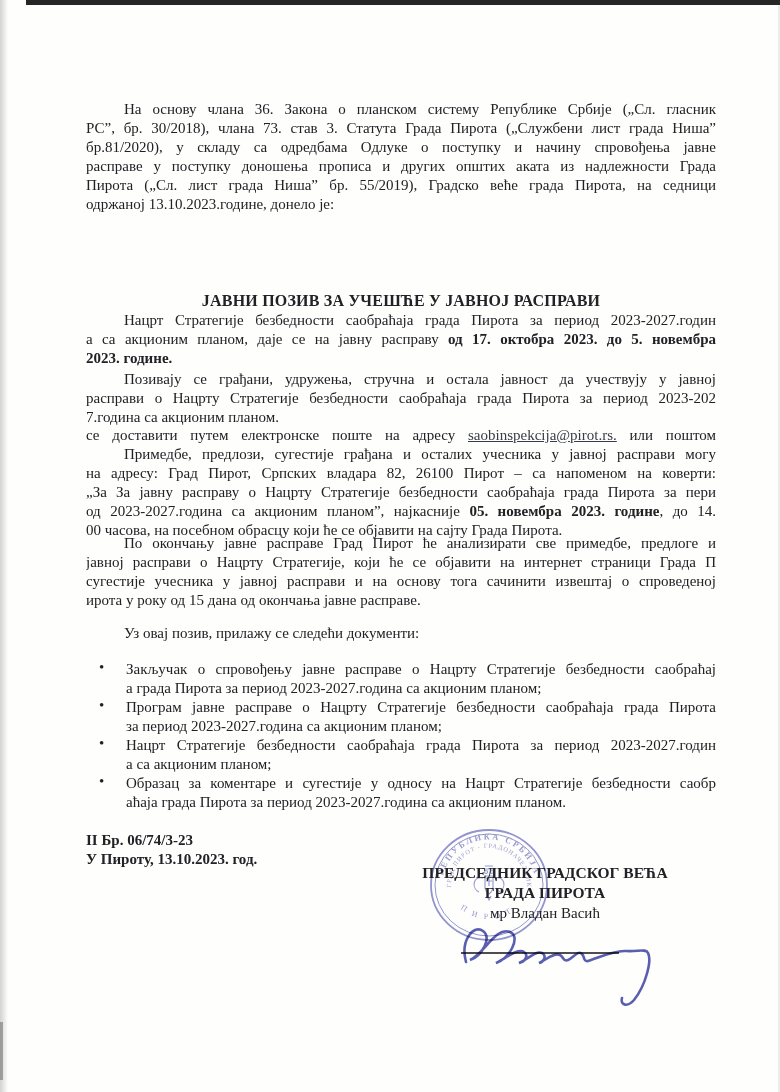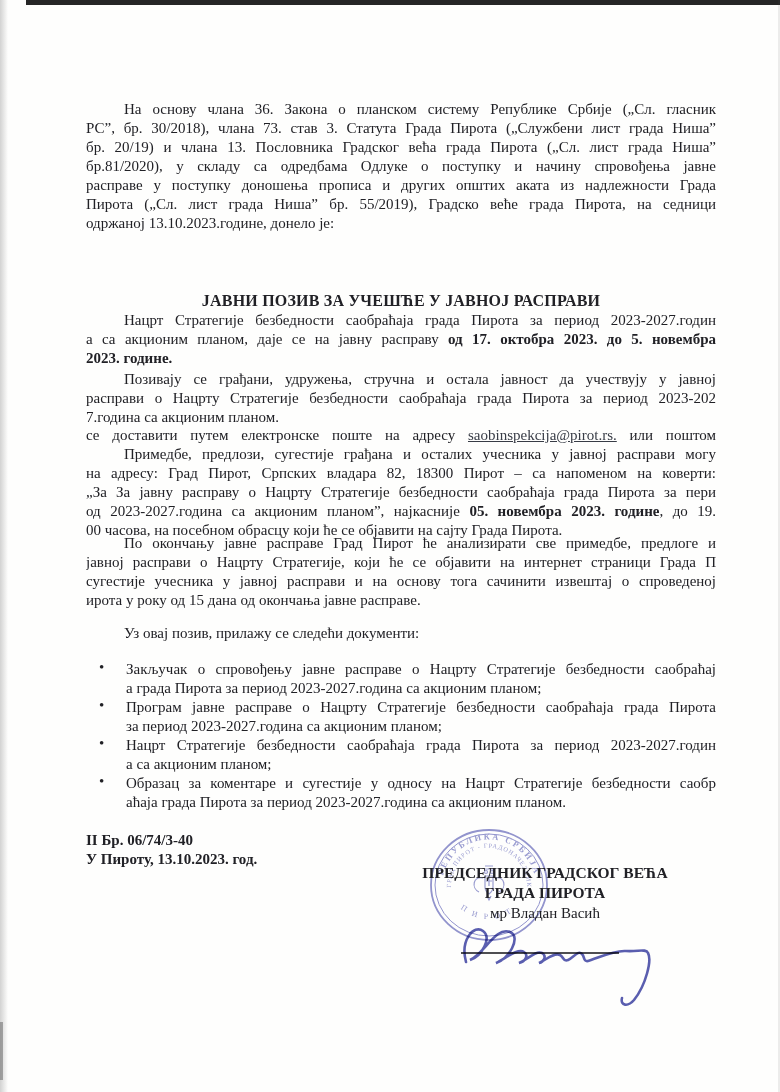--- a/index.html
+++ b/index.html
@@ -44,43 +44,42 @@
 <div class="page">
   <div class="edge-top"></div>
   <div class="edge-left"></div>
   <div class="edge-left-dark"></div>
   <div class="edge-right"></div>
 
   <div id="docbody">
       <div class="block" style="top: 88px;">
         <div class="line indent"><span>На основу члана 36. Закона о планском систему Републике Србије („Сл. гласник</span></div>
         <div class="line"><span>РС”, бр. 30/2018), члана 73. став 3. Статута Града Пирота („Службени лист града Ниша”</span></div>
-        <div class="line"><span>бр. 20/19) и члана 13. Пословника Градског већа града Пирота („Сл. лист града Ниша”</span></div>
         <div class="line"><span>бр.81/2020), у складу са одредбама Одлуке о поступку и начину спровођења јавне</span></div>
         <div class="line"><span>расправе у поступку доношења прописа и других општих аката из надлежности Града</span></div>
         <div class="line"><span>Пирота („Сл. лист града Ниша” бр. 55/2019), Градско веће града Пирота, на седници</span></div>
         <div class="line last"><span>одржаној 13.10.2023.године, донело је:</span></div>
       </div>
       <div class="block heading" style="top: 244px;">ЈАВНИ ПОЗИВ ЗА УЧЕШЋЕ У ЈАВНОЈ РАСПРАВИ</div>
       <div class="block" style="top: 299px;">
         <div class="line indent"><span>Нацрт Стратегије безбедности саобраћаја града Пирота за период 2023-2027.годин</span></div>
         <div class="line"><span>а са акционим планом, даје се на јавну расправу </span><span class="b">од 17. октобра 2023. до 5. новембра</span></div>
         <div class="line last"><span class="b">2023. године.</span></div>
       </div>
       <div class="block" style="top: 358px;">
         <div class="line indent"><span>Позивају се грађани, удружења, стручна и остала јавност да учествују у јавној</span></div>
         <div class="line"><span>расправи о Нацрту Стратегије безбедности саобраћаја града Пирота за период 2023-202</span></div>
         <div class="line last"><span>7.година са акционим планом.</span></div>
       </div>
       <div class="block" style="top: 414px;">
         <div class="line"><span>се доставити путем електронске поште на адресу </span><span class="u link">saobinspekcija@pirot.rs.</span><span> или поштом</span></div>
         <div class="line indent"><span>Примедбе, предлози, сугестије грађана и осталих учесника у јавној расправи могу</span></div>
-        <div class="line"><span>на адресу: Град Пирот, Српских владара 82, 18300 Пирот – са напоменом на коверти:</span></div>
+        <div class="line"><span>на адресу: Град Пирот, Српских владара 82, 26100 Пирот – са напоменом на коверти:</span></div>
         <div class="line"><span>„За За јавну расправу о Нацрту Стратегије безбедности саобраћаја града Пирота за пери</span></div>
-        <div class="line"><span>од 2023-2027.година са акционим планом”, најкасније </span><span class="b">05. новембра 2023. године</span><span>, до 19.</span></div>
+        <div class="line"><span>од 2023-2027.година са акционим планом”, најкасније </span><span class="b">05. новембра 2023. године</span><span>, до 14.</span></div>
         <div class="line last"><span>00 часова, на посебном обрасцу који ће се објавити на сајту Града Пирота.</span></div>
       </div>
       <div class="block" style="top: 522px;">
         <div class="line indent"><span>По окончању јавне расправе Град Пирот ће анализирати све примедбе, предлоге и</span></div>
         <div class="line"><span>јавној расправи о Нацрту Стратегије, који ће се објавити на интернет страници Града П</span></div>
         <div class="line"><span>сугестије учесника у јавној расправи и на основу тога сачинити извештај о спроведеној</span></div>
         <div class="line last"><span>ирота у року од 15 дана од окончања јавне расправе.</span></div>
       </div>
       <div class="block" style="top: 612px;">
         <div class="line last indent"><span>Уз овај позив, прилажу се следећи документи:</span></div>
@@ -103,21 +102,21 @@
         </div>
         <div class="bullet-item">
           <span class="marker">•</span>
           <div class="line"><span>Образац за коментаре и сугестије у односу на Нацрт Стратегије безбедности саобр</span></div>
           <div class="line last"><span>аћаја града Пирота за период 2023-2027.година са акционим планом.</span></div>
         </div>
       </div>
     </div>
 
   <div class="ref-block">
-    <div>II Бр. 06/74/3-40</div>
+    <div>II Бр. 06/74/3-23</div>
     <div>У Пироту, 13.10.2023. год.</div>
   </div>
 
   <svg class="stamp" viewBox="0 0 124 118">
     <defs>
       <path id="arcT" d="M 16,70 A 47,47 0 1 1 108,70" fill="none"></path>
       <path id="arcI" d="M 26,72 A 38,38 0 1 1 98,72" fill="none"></path>
       <path id="arcB" d="M 20,62 A 44,44 0 0 0 104,62" fill="none"></path>
     </defs>
     <ellipse cx="62" cy="59" rx="58" ry="55" fill="none" stroke="#7b7dc4" stroke-width="1.8"></ellipse>

